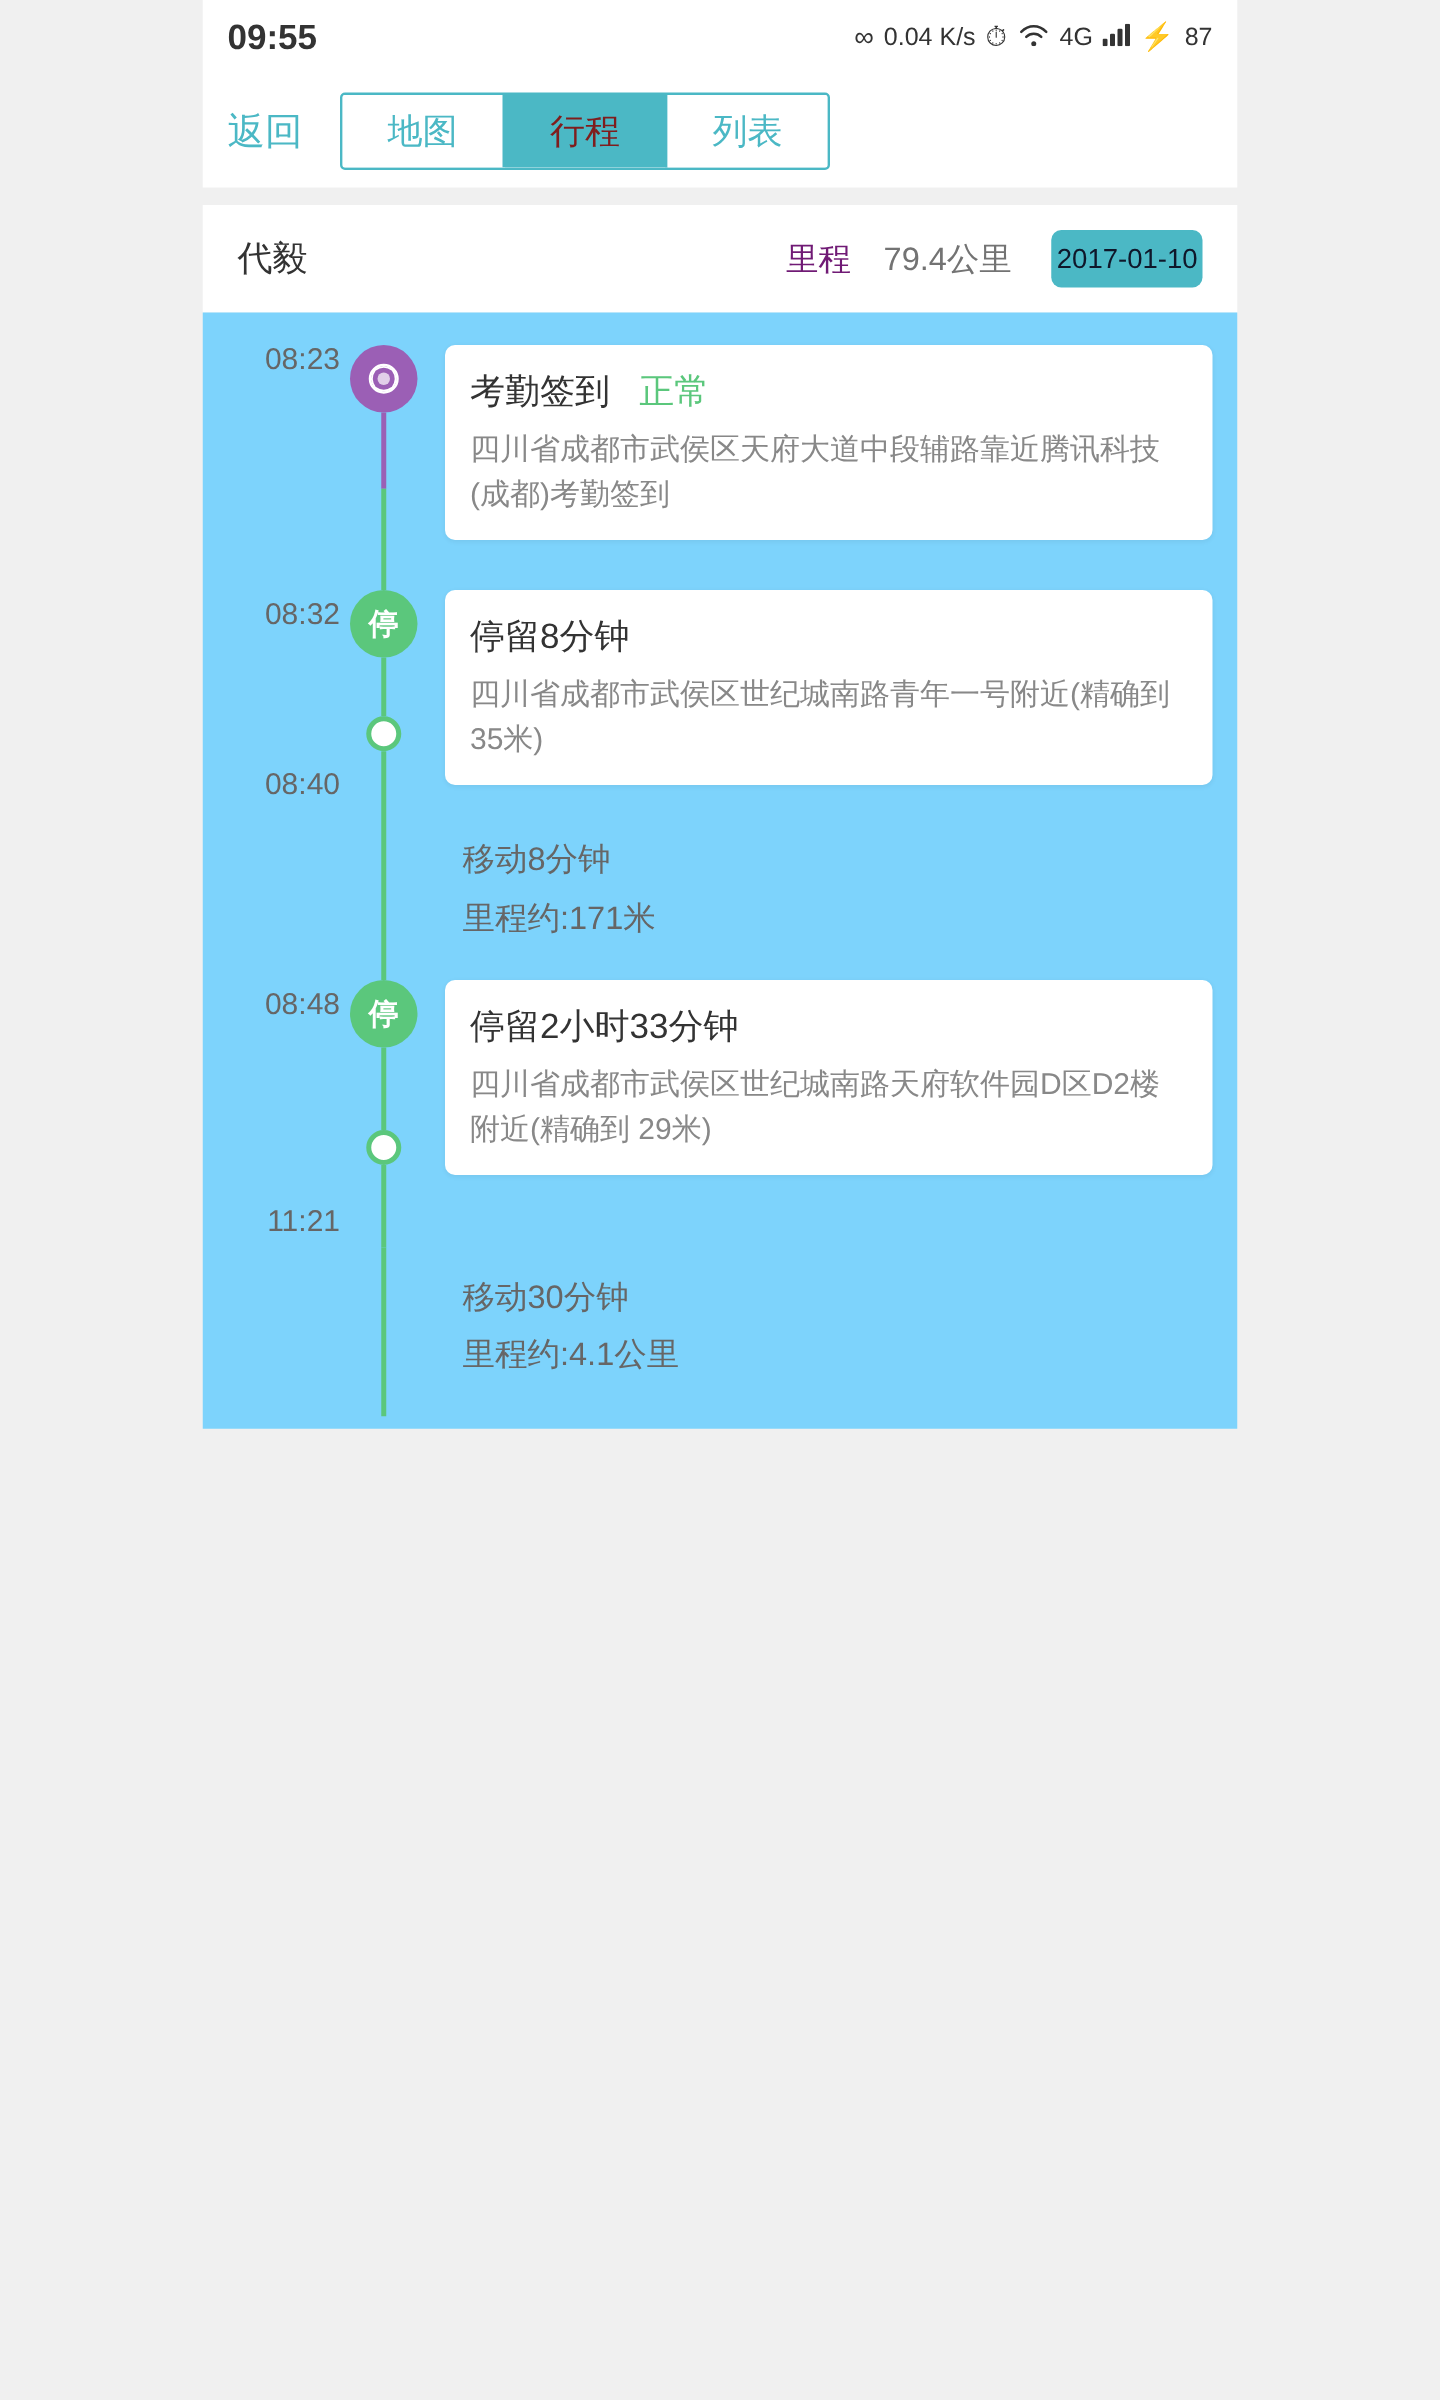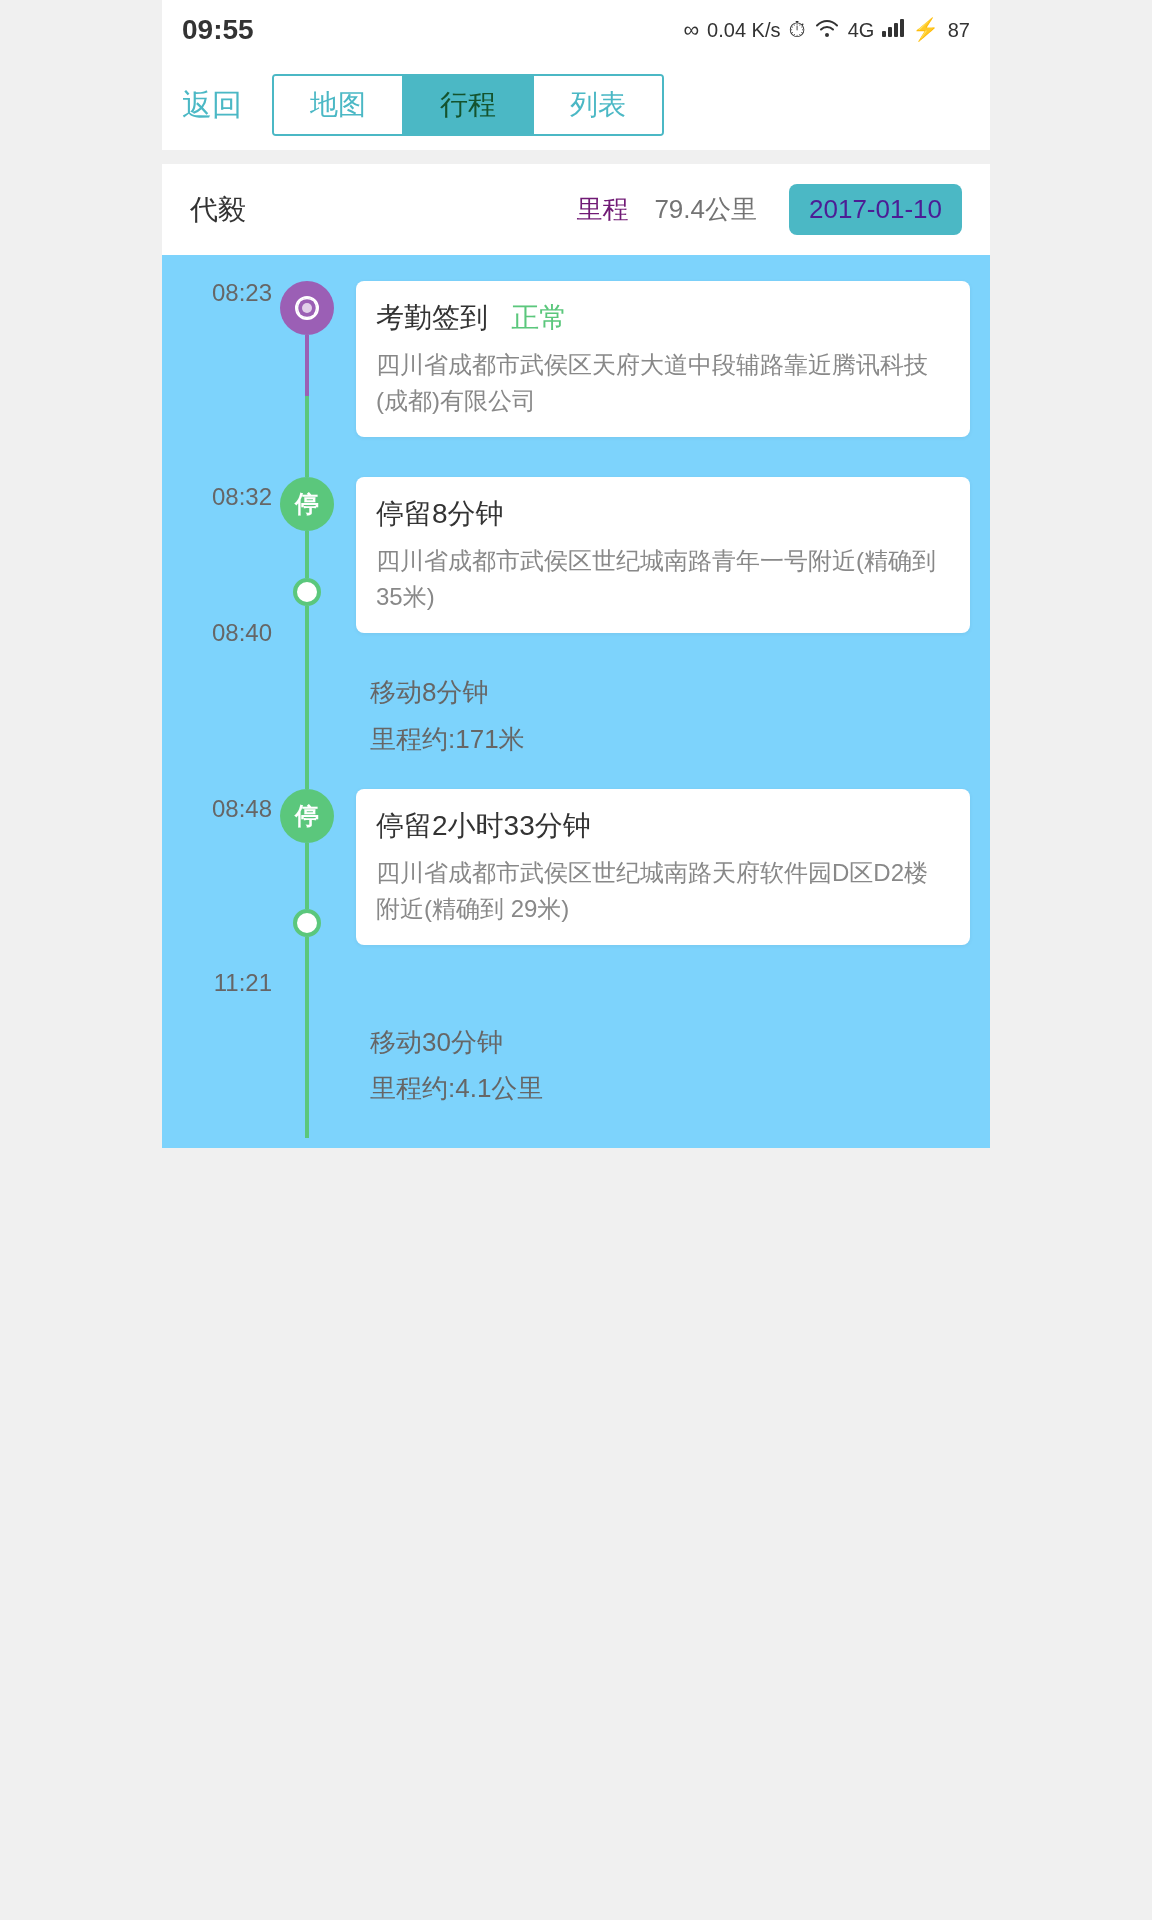--- a/index.html
+++ b/index.html
@@ -60,21 +60,21 @@
       padding: 10px 36px;
       font-size: 28px;
       color: #4BB8C5;
       background: #fff;
       cursor: pointer;
       border-right: 2px solid #4BB8C5;
     }
     .tab-item:last-child { border-right: none; }
     .tab-item.active {
       background: #4BB8C5;
-      color: #14532d;
+      color: #7f1d1d;
     }
 
     
     .summary-row {
       background: #fff;
       margin-top: 14px;
       padding: 20px 28px;
       display: flex;
       align-items: center;
       gap: 12px;
@@ -89,23 +89,23 @@
       color: #701a75;
       margin-left: auto;
     }
     .summary-mileage-value {
       font-size: 26px;
       color: #737373;
       margin-left: 14px;
     }
     .summary-date {
       background: #4BB8C5;
-      color: #4c1d95;
-      font-size: 26px;
-      padding: 10px 20px;
+      color: #0f172a;
+      font-size: 22px;
+      padding: 10px 4px;
       border-radius: 8px;
       margin-left: 20px;
     }
 
     
     .timeline-container {
       background: #7dd3fc;
       padding: 10px 0;
       position: relative;
     }
@@ -281,21 +281,21 @@
       <div class="vert-line" style="height: 200px;"></div>
     </div>
 
     <div class="content-section">
       <div class="event-card">
         <div class="event-title">
           <span>考勤签到</span>
           &nbsp;
           <span class="event-status-normal">正常</span>
         </div>
-        <div class="event-address">四川省成都市武侯区天府大道中段辅路靠近腾讯科技(成都)有限公司</div>
+        <div class="event-address">四川省成都市武侯区天府大道中段辅路靠近腾讯科技(成都)考勤签到</div>
       </div>
     </div>
   </div>
 
   <div class="movement-block">
     <div class="time-section"></div>
     <div class="connector-section">
       <div class="vert-line" style="height: 120px;"></div>
     </div>
   </div>

